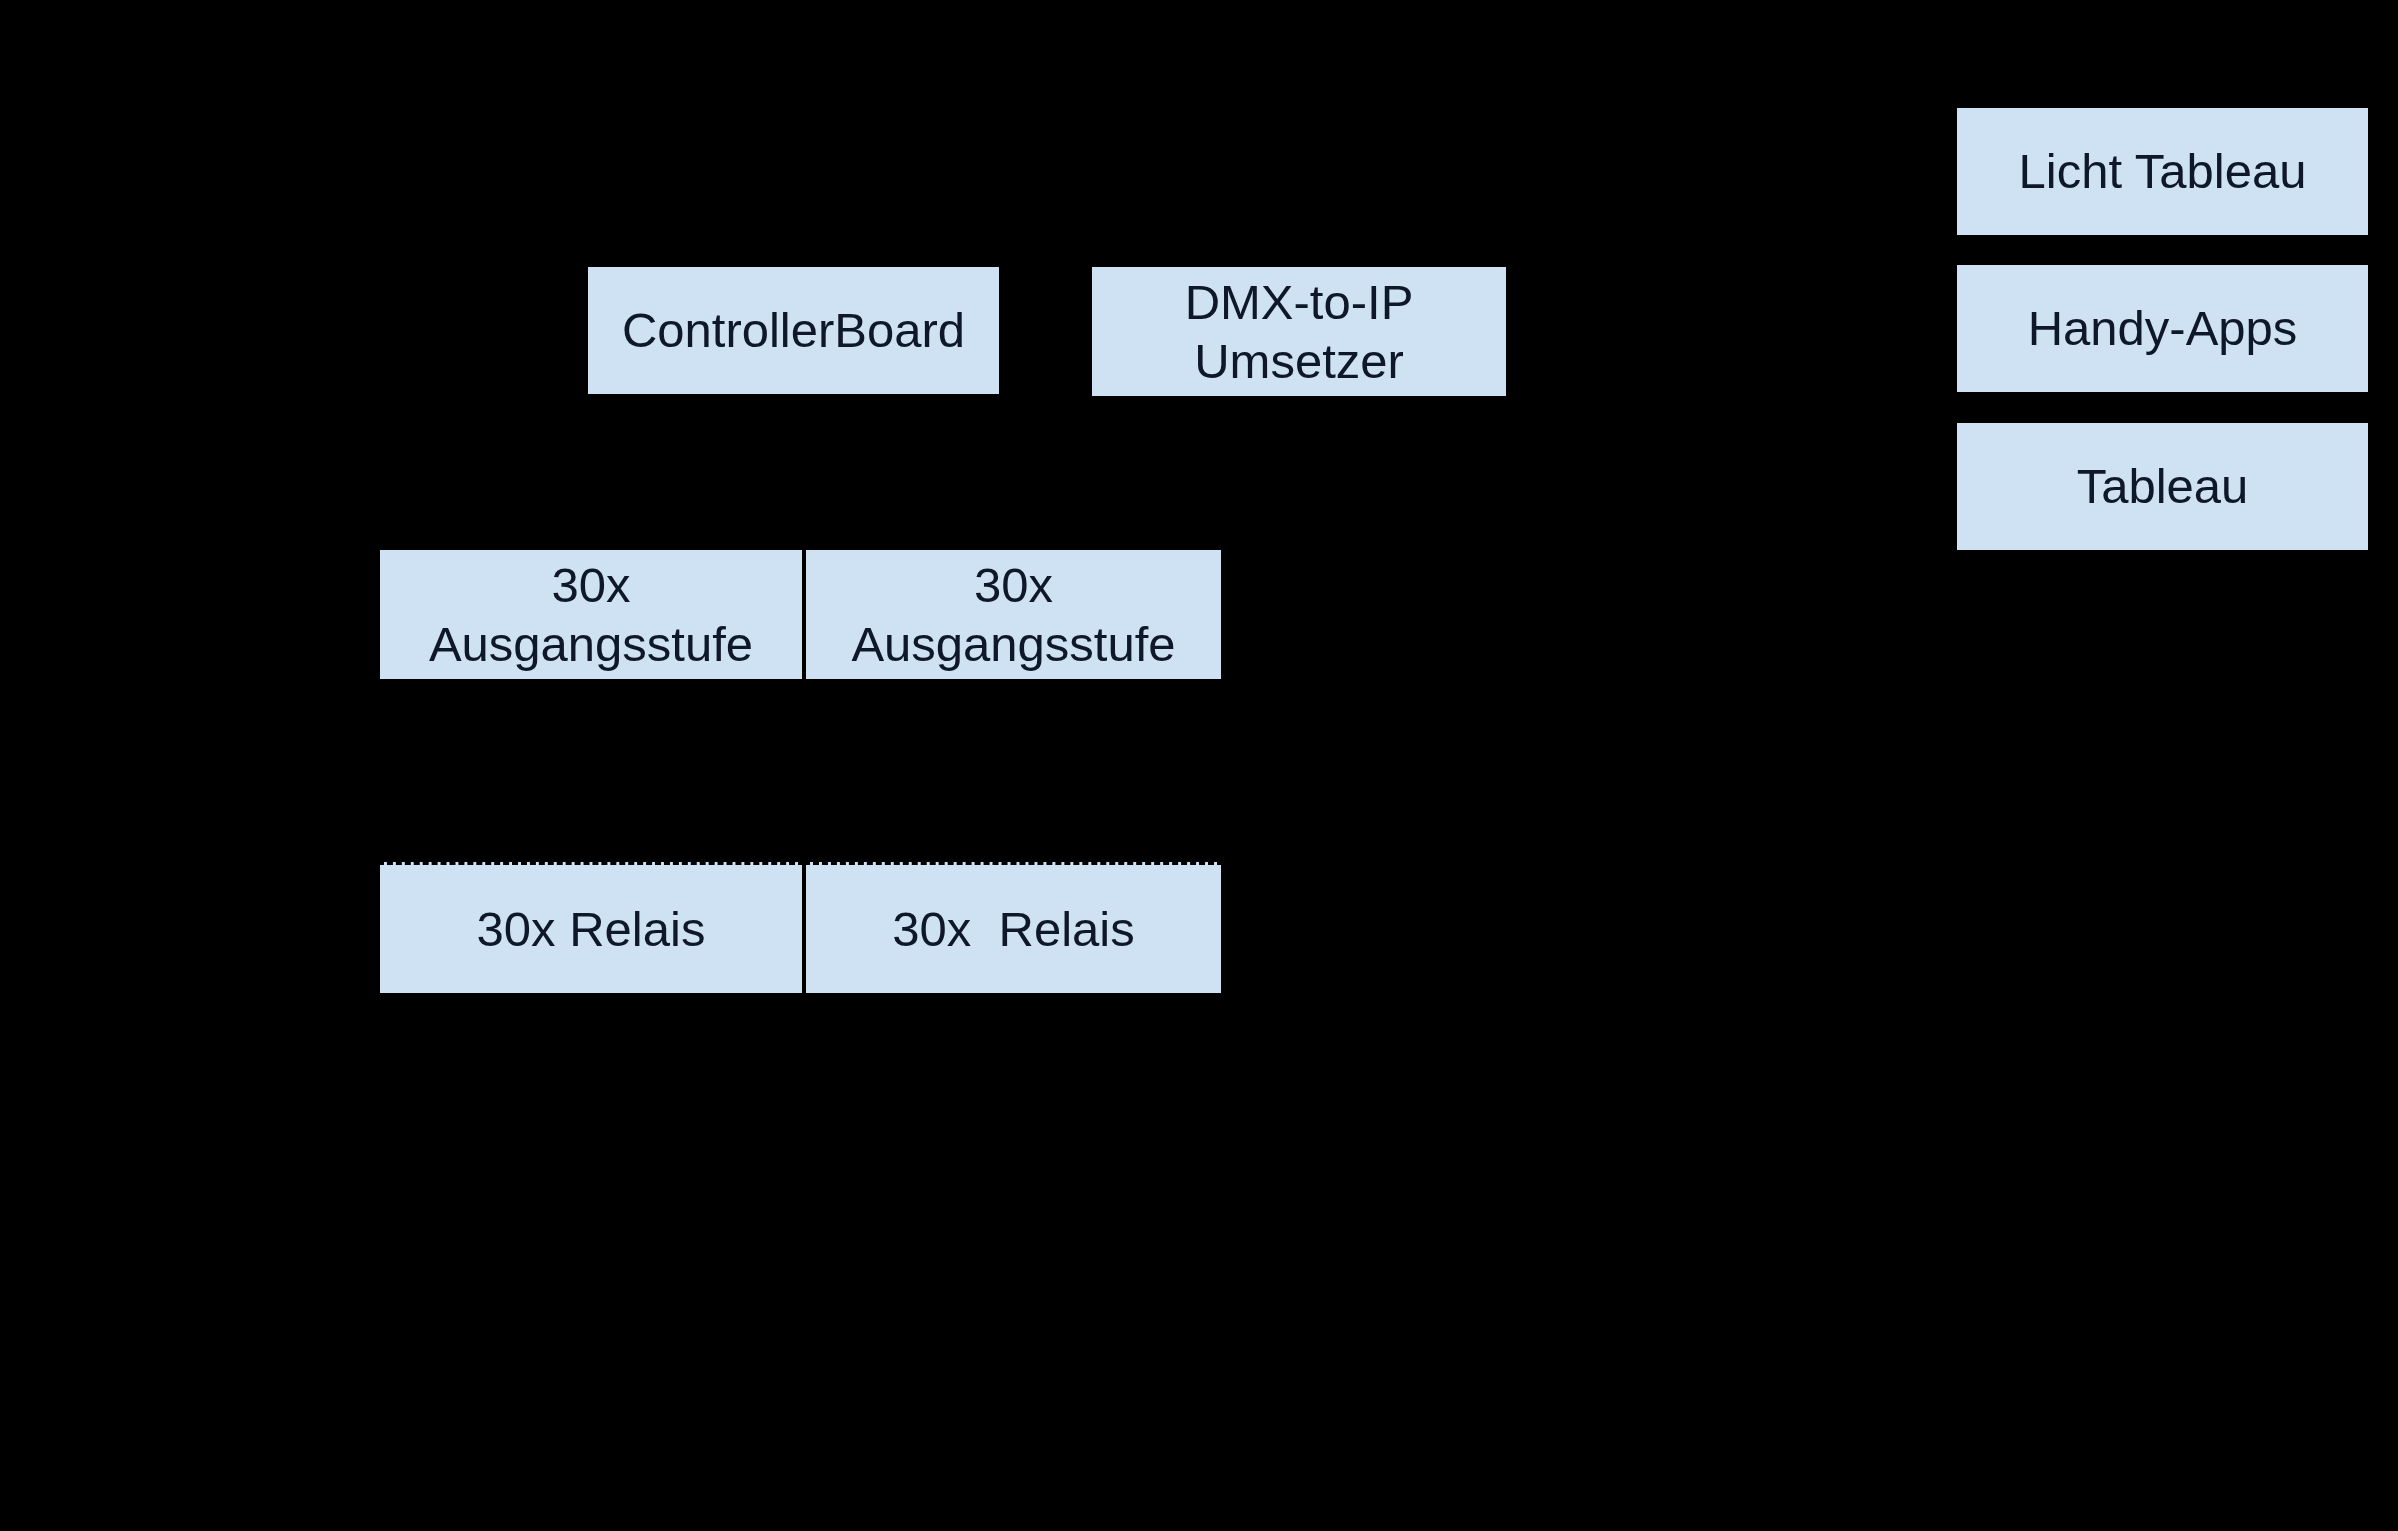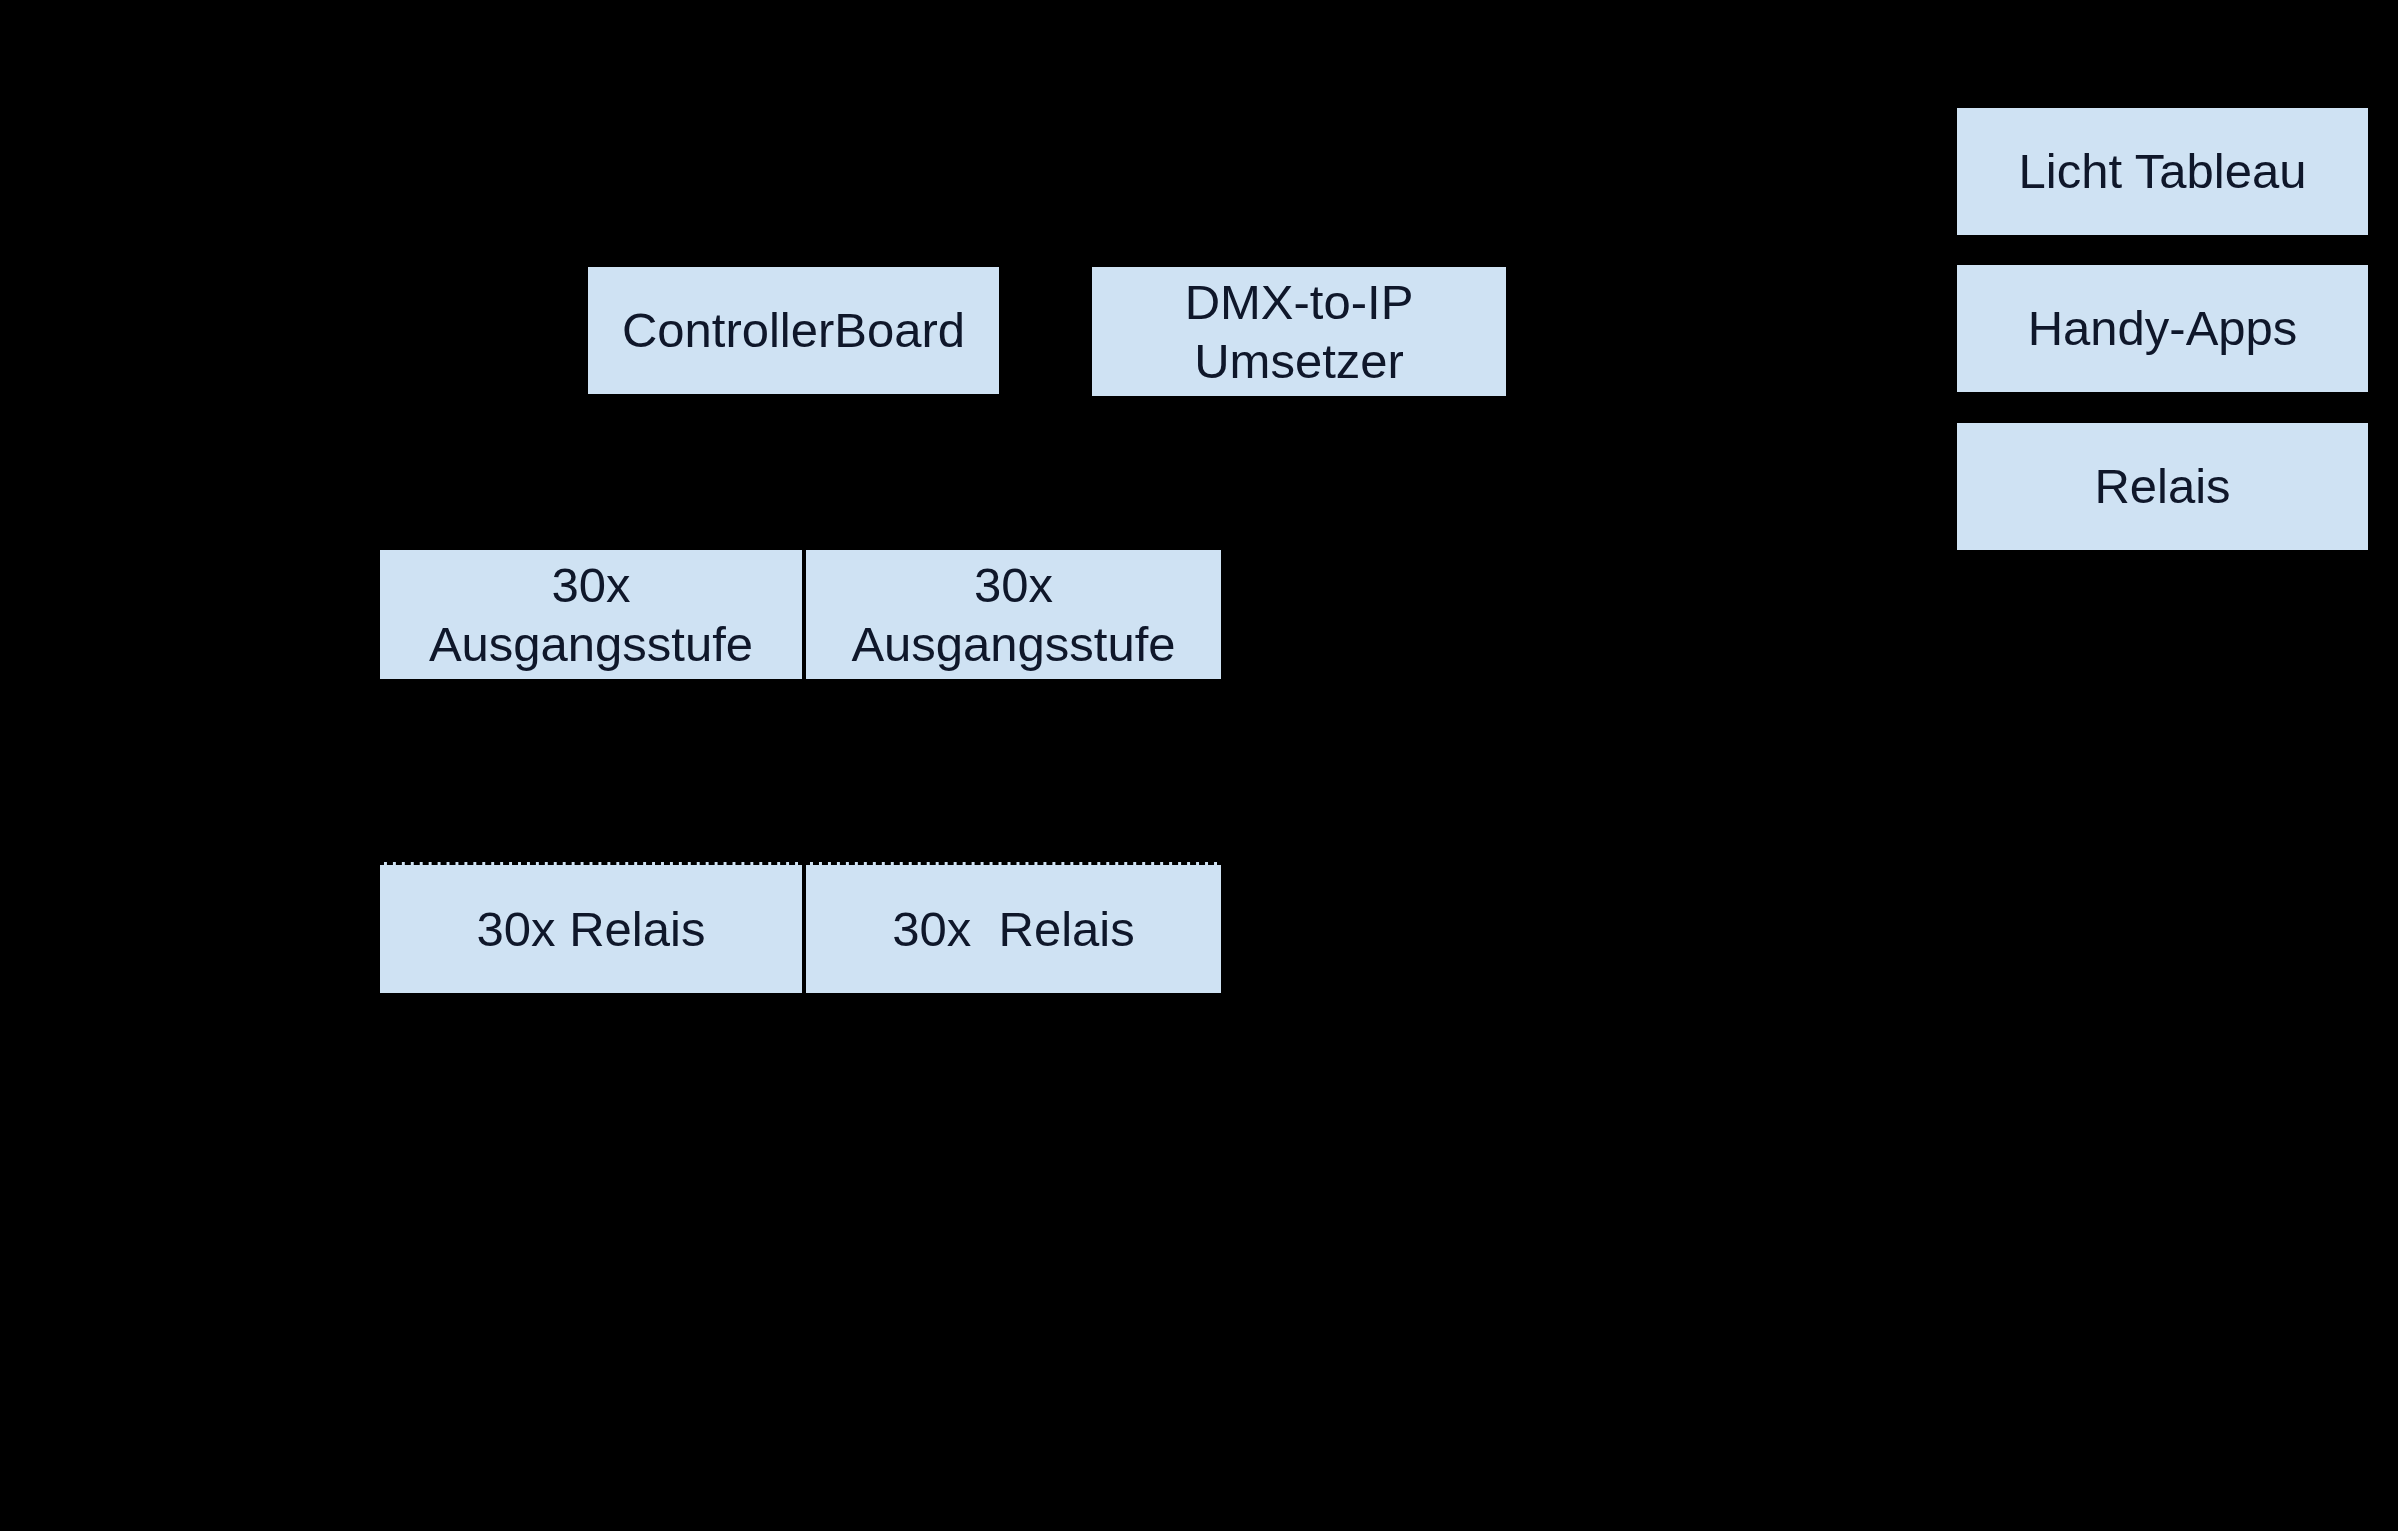--- a/index.html
+++ b/index.html
@@ -65,21 +65,21 @@
   <div class="node n-dmx">
     <span class="label">DMX-to-IP
 Umsetzer</span>
   </div>
 
   <div class="node n-handy-apps">
     <span class="label">Handy-Apps</span>
   </div>
 
   <div class="node n-hausbus">
-    <span class="label">Relais</span>
+    <span class="label">Tableau</span>
   </div>
 
   <div class="node n-ausg-left">
     <span class="label">30x
 Ausgangsstufe</span>
   </div>
 
   <div class="node n-ausg-right">
     <span class="label">30x
 Ausgangsstufe</span>

